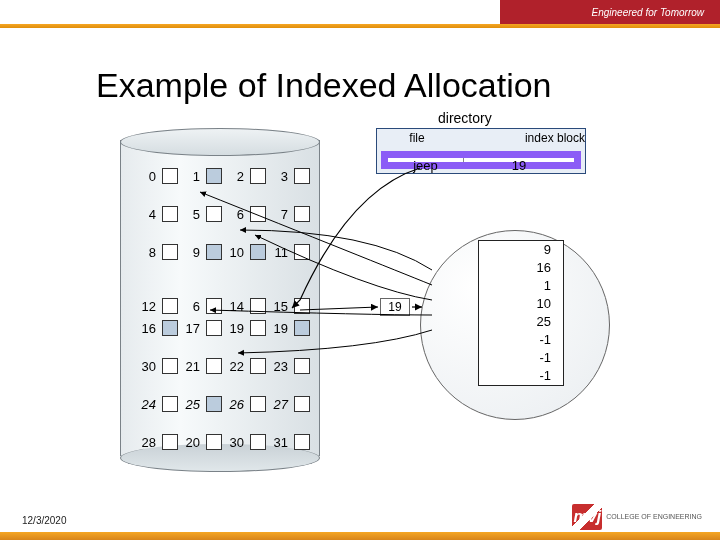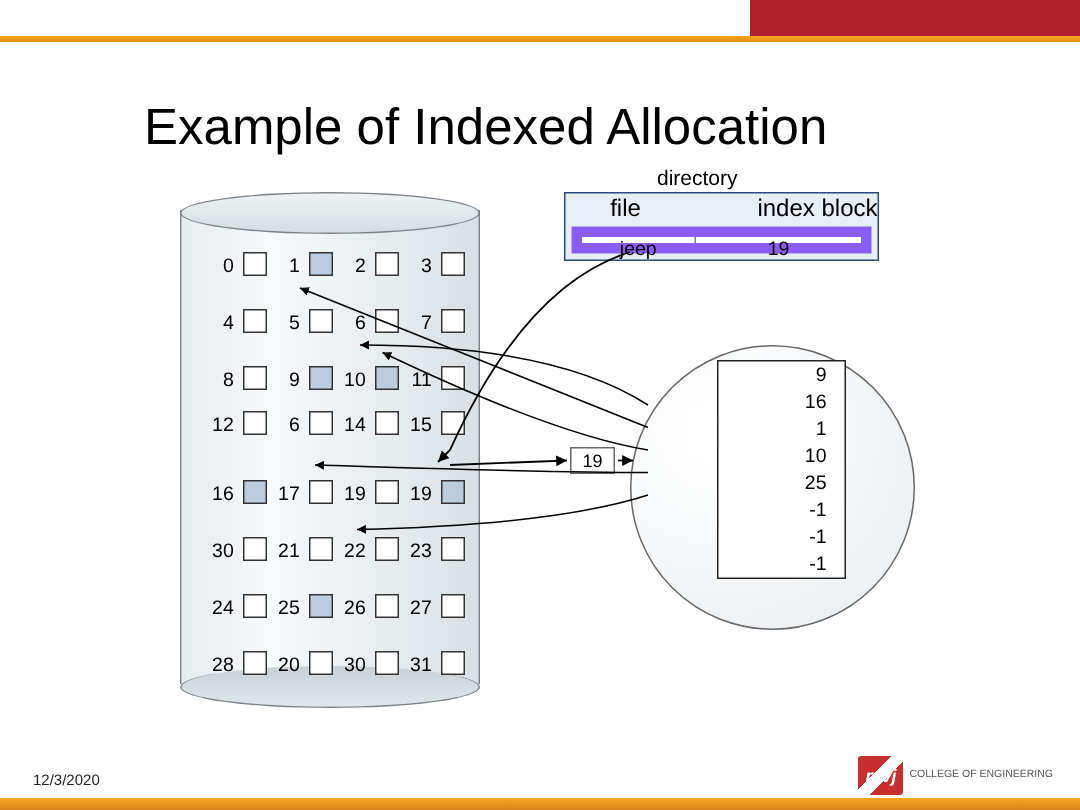--- a/index.html
+++ b/index.html
@@ -6,58 +6,59 @@
   body { width: 720px; height: 540px; background: #fff; font-family: Arial, sans-serif; position: relative; overflow: hidden; }
   .header { position: relative; height: 52px; }
   .header-top { background: #b0212b; height: 24px; width: 100%; }
   .header-tag { position: absolute; right: 0; top: 0; background: #b0212b; color: #fff; padding: 4px 16px 4px 40px; font-size: 10px; font-style: italic; height: 24px; display: flex; align-items: center; }
   .header-gold { position: absolute; top: 24px; left: 0; right: 0; height: 4px; background: linear-gradient(#f5a623,#e08e0b); }
   .header-white { position: absolute; top: 0; left: 0; width: 500px; height: 28px; background: #fff; }
   .title { font-size: 34px; font-weight: 400; padding: 14px 0 0 96px; color: #000; font-family: Liberation Sans, sans-serif; }
   .diagram { position: absolute; top: 110px; left: 120px; width: 500px; height: 380px; }
   .footer-date { position: absolute; bottom: 14px; left: 22px; font-size: 10px; color: #222; }
   .logo { position: absolute; bottom: 10px; right: 18px; font-size: 8px; color: #333; display: flex; align-items: center; gap: 4px; }
-  .logo-icon { width: 30px; height: 26px; background: linear-gradient(135deg,#c72e2e 40%,#fff 40%,#fff 60%,#c72e2e 60%); border-radius: 2px; font-style: italic; font-weight: bold; font-size: 12px; color: #fff; display:flex; align-items:center; justify-content:center; } 
+  .logo-icon { width: 30px; height: 26px; background: linear-gradient(135deg,#c72e2e 40%,#fff 40%,#fff 60%,#c72e2e 60%); border-radius: 2px; font-style: italic; font-weight: bold; font-size: 16px; color: #fff; display:flex; align-items:center; justify-content:center; } 
   .logo-text { font-size: 7px; line-height: 1.1; color:#555; }
   .footer-bar { position: absolute; bottom: 0; left: 0; right: 0; height: 8px; background: linear-gradient(#f5a623,#d8851a); }
 
   
   .cylinder { position: absolute; left: 0; top: 18px; width: 200px; height: 340px; }
   .cyl-body { position: absolute; left: 0; top: 12px; width: 200px; height: 316px; background: linear-gradient(90deg,#e6ebee,#f7fafb 30%,#d9e0e4); border-left:1px solid #7a8288; border-right:1px solid #7a8288; }
   .cyl-top { position: absolute; left:0; top:0; width:200px; height:28px; border-radius:50%; background: linear-gradient(#eef2f4,#d5dde1); border:1px solid #7a8288; }
   .cyl-bot { position: absolute; left:0; top:316px; width:200px; height:28px; border-radius:50%; background: linear-gradient(#c9d1d6,#e0e7ea); border:1px solid #7a8288; border-top:none; }
 
   .block-row { position: absolute; left: 20px; width: 170px; display: flex; gap: 6px; align-items: center; }
   .block-label { width: 18px; text-align: right; font-size: 13px; color: #000; }
   .block { width: 18px; height: 16px; background: #fff; border: 1px solid #333; }
   .block.used { background: #bcd; }
 
   .dir-label { position: absolute; left: 318px; top: 0px; font-size: 14px; color: #000; }
   .dir-box   { position: absolute; left: 256px; top: 18px; width: 210px; height: 46px; border:1px solid #2a4a7a; background:#e8eef6; }
-  .dir-head  { position:absolute; top:2px; width:100%; display:flex; font-size:16px; }
+  .dir-head  { position:absolute; top:2px; width:100%; display:flex; font-size:12px; }
   .dir-head span:first-child { width: 80px; text-align:center; }
   .dir-head span:last-child  { flex:1; text-align:right; }
   .dir-row   { position:absolute; top:22px; left:4px; right:4px; height:18px; display:flex; background:#fff; border:7px solid #8b5cf6; }
   .dir-row span:first-child { width: 76px; text-align:center; font-size:13px; border-right:1px solid #888; }
   .dir-row span:last-child  { flex:1; text-align:center; font-size:13px; }
 
   .idx-label-box { position:absolute; left: 260px; top: 188px; width: 30px; height: 18px; border:1px solid #666; background:#fff; font-size:12px; text-align:center; line-height:16px; }
 
   .big-circle { position:absolute; left: 300px; top: 120px; width: 190px; height: 190px; border-radius:50%; border:1px solid #666; background: radial-gradient(circle at 30% 30%, #fff, #e9edf0); }
   .idx-list { position:absolute; left: 358px; top: 130px; width: 86px; border:1px solid #222; background:#fff; font-size:13px; }
   .idx-list div { text-align:right; padding: 0 12px 0 0; line-height: 18px; }
 
   svg.arrows { position:absolute; left:0; top:0; width:500px; height:380px; pointer-events:none; }
 </style>
 </head>
 <body>
 
 <div class="header">
   <div class="header-top"></div>
   <div class="header-white"></div>
+  <div class="header-tag">Engineered for Tomorrow</div>
   <div class="header-gold"></div>
 </div>
 
 <div class="title">Example of Indexed Allocation</div>
 
 <div class="diagram">
 
   <div class="cylinder">
     <div class="cyl-body"></div>
     <div class="cyl-top"></div>
@@ -86,21 +87,21 @@
         <div class="block-row" style="top: 116px;">
           <span class="block-label">8</span>
           <span class="block"></span>
           <span class="block-label">9</span>
           <span class="block used"></span>
           <span class="block-label">10</span>
           <span class="block used"></span>
           <span class="block-label">11</span>
           <span class="block"></span>
         </div>
-        <div class="block-row" style="top: 146px;">
+        <div class="block-row" style="top: 170px;">
           <span class="block-label">12</span>
           <span class="block"></span>
           <span class="block-label">6</span>
           <span class="block"></span>
           <span class="block-label">14</span>
           <span class="block"></span>
           <span class="block-label">15</span>
           <span class="block"></span>
         </div>
         <div class="block-row" style="top: 192px;">
@@ -116,21 +117,21 @@
         <div class="block-row" style="top: 230px;">
           <span class="block-label">30</span>
           <span class="block"></span>
           <span class="block-label">21</span>
           <span class="block"></span>
           <span class="block-label">22</span>
           <span class="block"></span>
           <span class="block-label">23</span>
           <span class="block"></span>
         </div>
-        <div class="block-row" style="top: 268px;">
+        <div class="block-row" style="top: 268px; font-style: italic;">
           <span class="block-label">24</span>
           <span class="block"></span>
           <span class="block-label">25</span>
           <span class="block used"></span>
           <span class="block-label">26</span>
           <span class="block"></span>
           <span class="block-label">27</span>
           <span class="block"></span>
         </div>
         <div class="block-row" style="top: 306px;">

